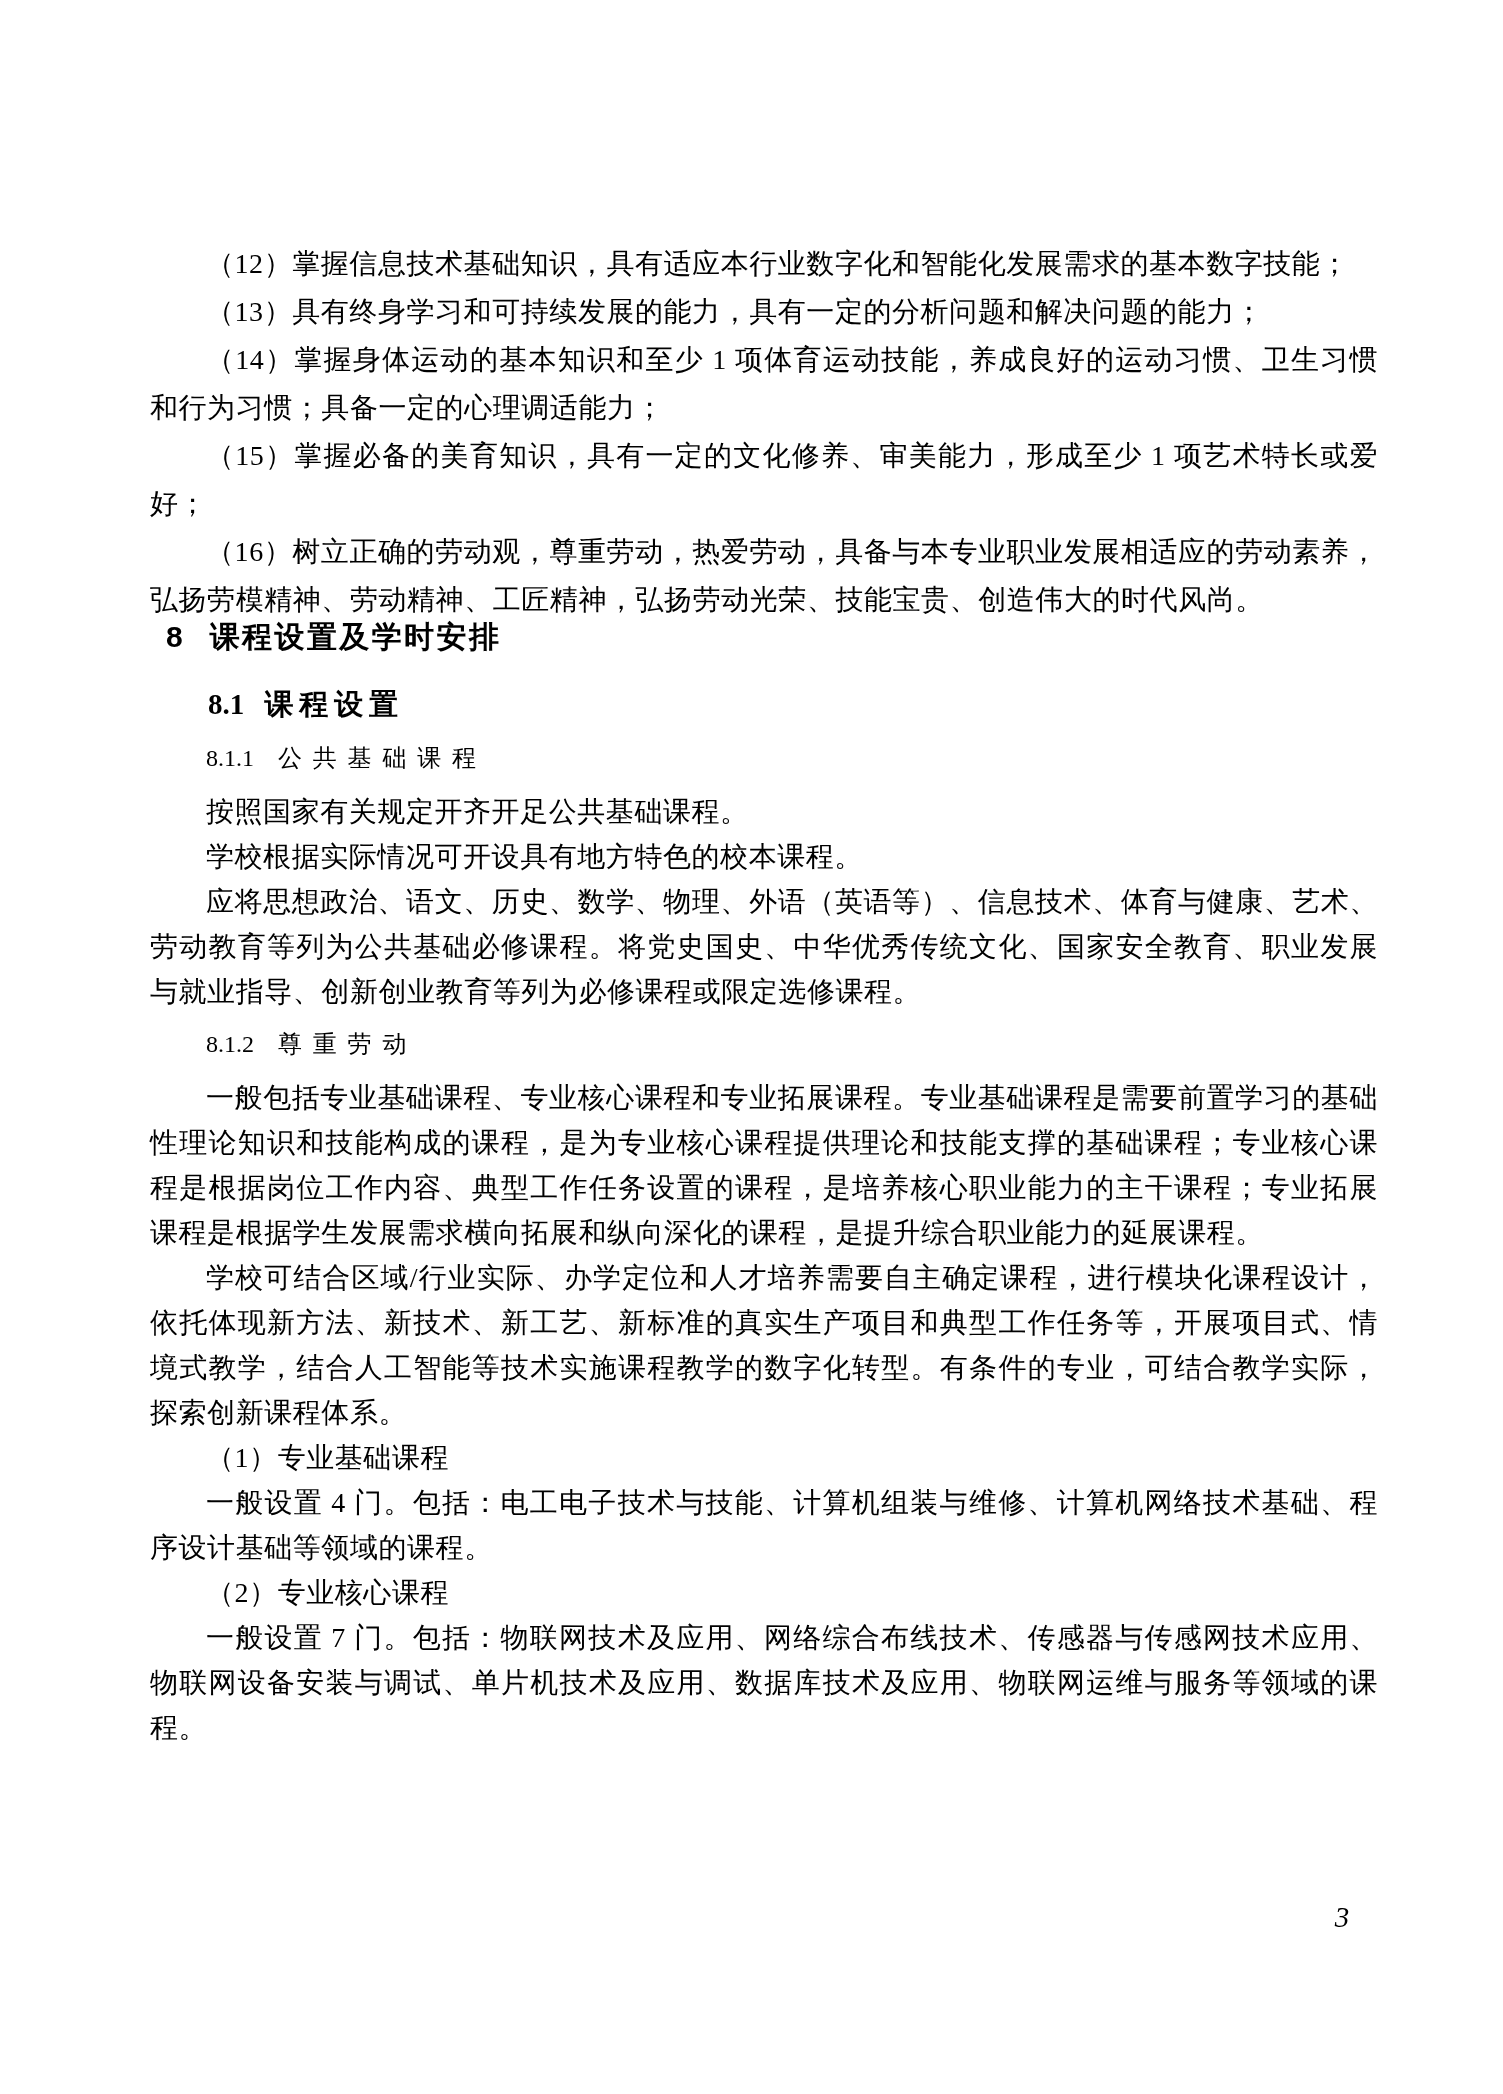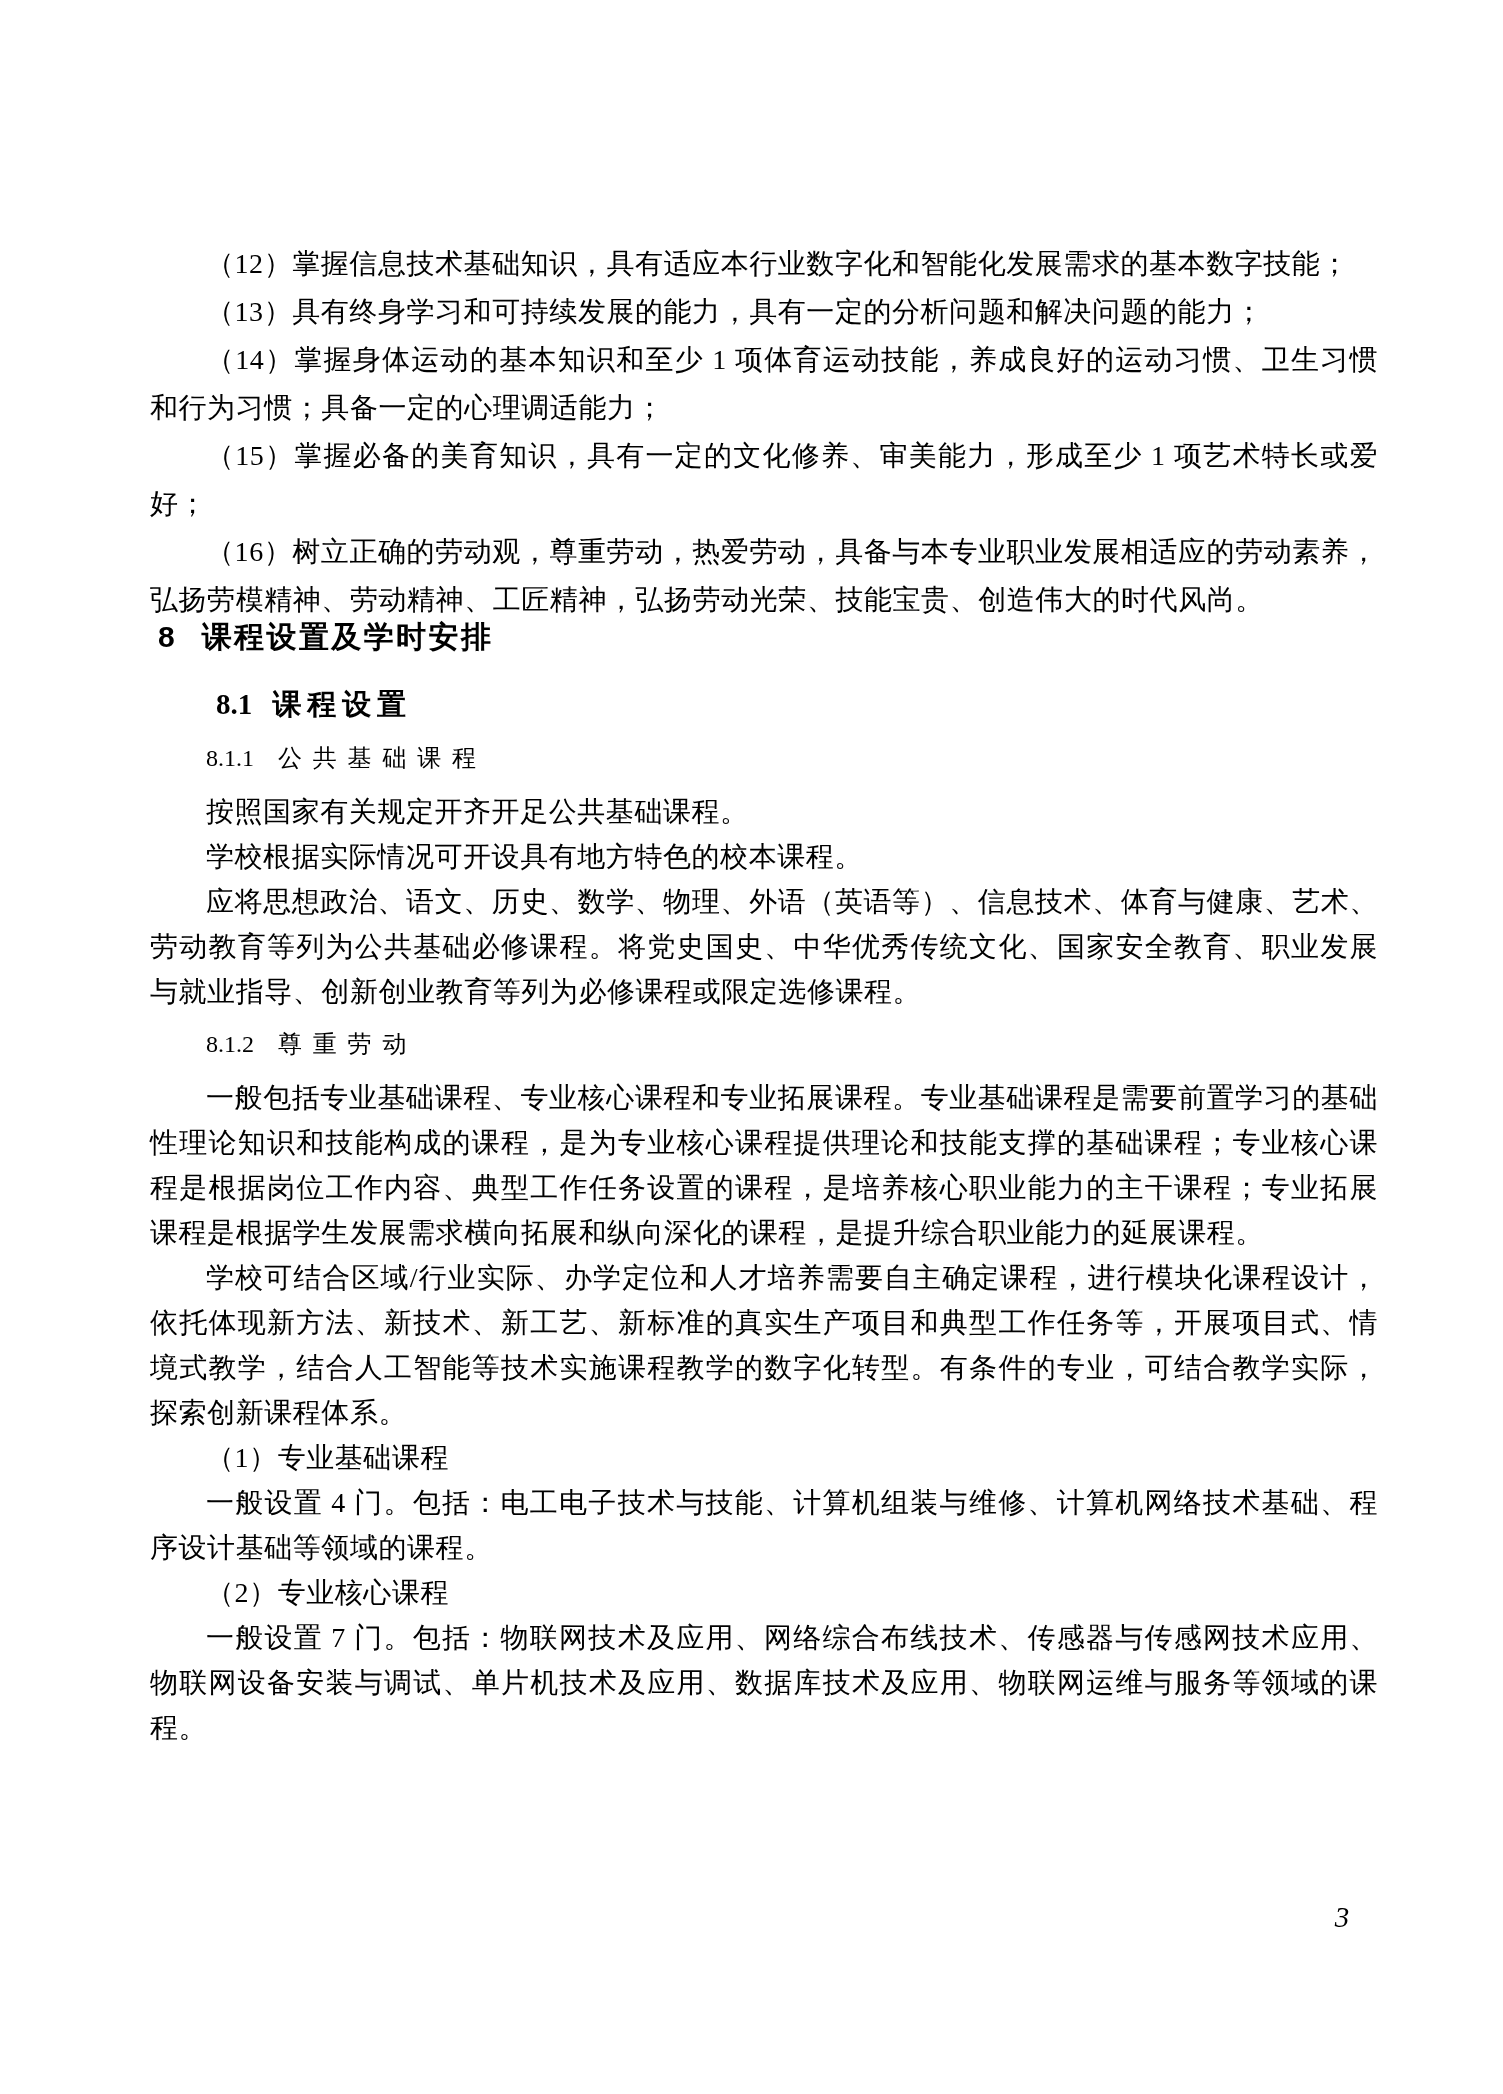--- a/index.html
+++ b/index.html
@@ -23,37 +23,37 @@
     margin: 0;
     font-size: 28px;
     text-align: justify;
     text-indent: 2em;
     letter-spacing: 0.02em;
   }
   .sec-top p.body { line-height: 48px; font-family: Liberation Serif, serif; }
   .sec-main p.body { line-height: 45px; }
 
   h1.chapter {
-    margin: -11px 0 0 8px;
+    margin: -11px 0 0 16px;
     font-family: "Liberation Sans", "DejaVu Sans", sans-serif;
     font-weight: bold;
     font-size: 30px;
     line-height: 48px;
   }
   h1.chapter .num { margin-right: 0.9em; }
   h1.chapter .title { letter-spacing: 0.08em; }
 
   h2.section {
     margin: 19px 0 0 0;
     padding-left: 2em;
     font-weight: bold;
     font-size: 29px;
     line-height: 48px;
   }
-  h2.section .num { margin-right: 0.7em; margin-left: 8px; }
+  h2.section .num { margin-right: 0.7em; }
   h2.section .title { letter-spacing: 0.2em; }
 
   h3.subsection {
     margin: 8px;
     padding-left: 2em;
     font-weight: normal;
     font-size: 24px;
     line-height: 45px;
   }
   h3.subsection .num { margin-right: 1em; }

